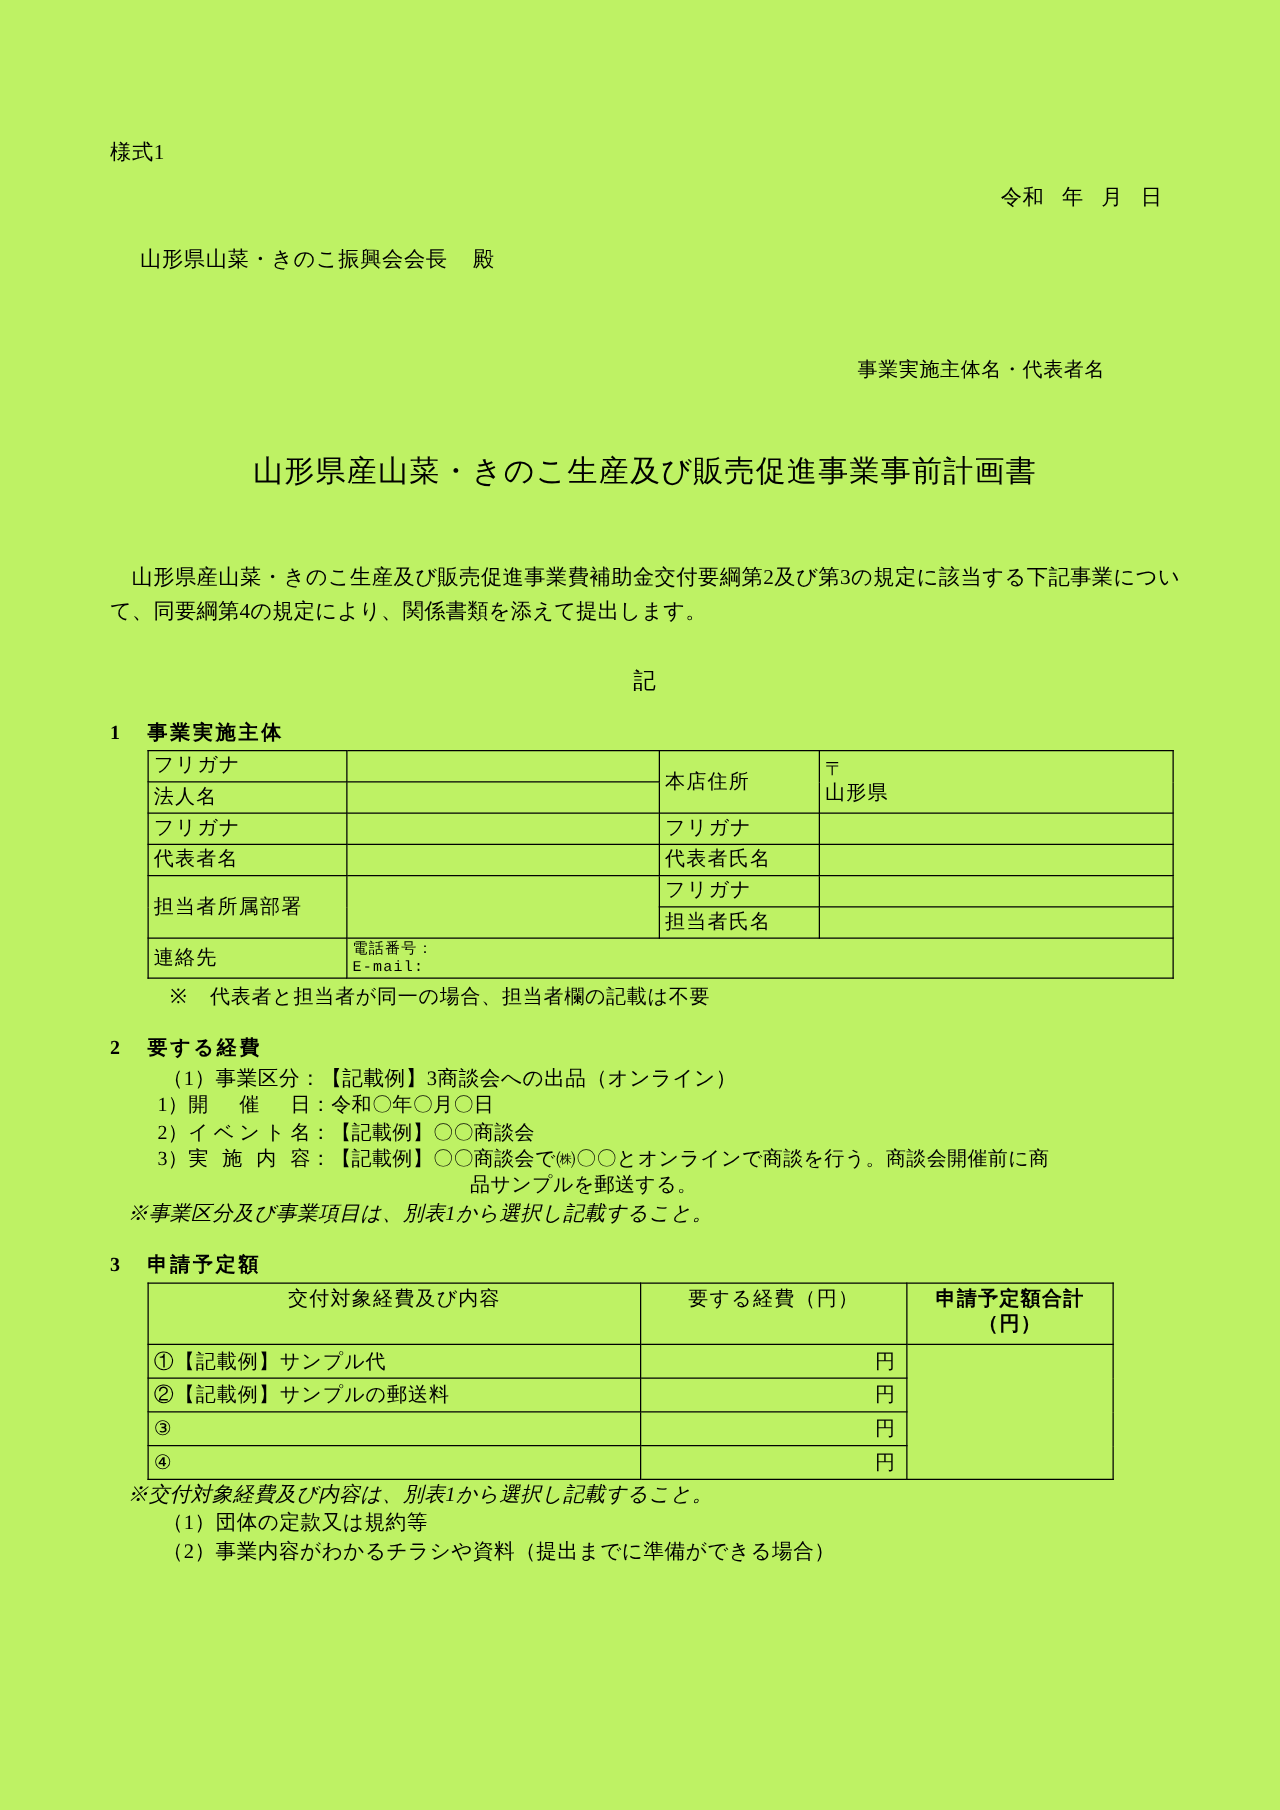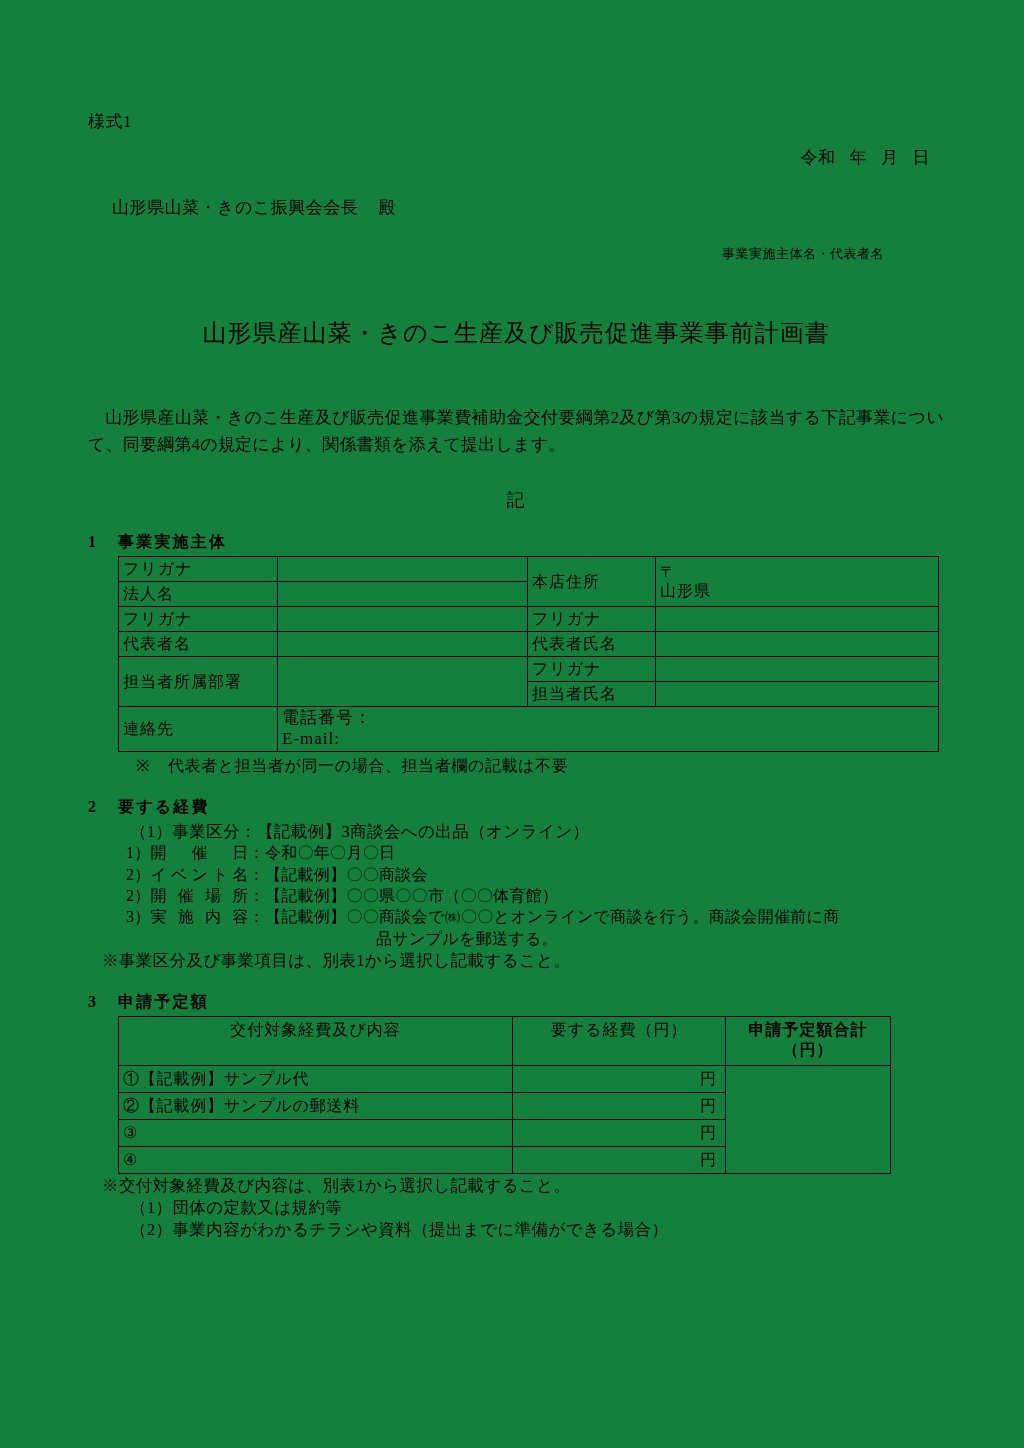--- a/index.html
+++ b/index.html
@@ -8,21 +8,21 @@
     background: #ffffff;
   }
   body {
     font-family: "Liberation Serif", "DejaVu Serif", serif;
     color: #000000;
   }
   #page {
     position: relative;
     width: 1024px;
     height: 1448px;
-    background: #15803d;
+    background: #bef264;
     overflow: hidden;
     box-sizing: border-box;
     padding: 0;
   }
   .inner {
     position: absolute;
     left: 88px;
     top: 112px;
     width: 856px;
   }
@@ -43,22 +43,22 @@
   .date-line .sp { display: inline-block; width: 14px; }
   .addressee {
     font-size: 17px;
     margin-top: 27px;
     padding-left: 24px;
     letter-spacing: 0.5px;
   }
   .addressee .gap { display: inline-block; width: 20px; }
   .applicant {
     text-align: right;
-    font-size: 13px;
-    margin-top: 26px;
+    font-size: 16px;
+    margin-top: 67px;
     padding-right: 60px;
     letter-spacing: 0.5px;
   }
 
   
   .doc-title {
     text-align: center;
     font-size: 24px;
     margin-top: 54px;
     letter-spacing: 1px;
@@ -125,22 +125,22 @@
     vertical-align: top;
     line-height: 1.1;
     padding-top: 1px;
   }
   .addr-cell .post { display:block; font-size: 15px; letter-spacing:0; }
   .addr-cell .pref { display:block; }
 
   .contact-cell {
     line-height: 1.28;
     vertical-align: middle;
-    font-family: Liberation Serif, serif;
-    font-size: 17px;
+    font-family: Liberation Mono, monospace;
+    font-size: 12px;
     letter-spacing: 0.4px;
   }
   .contact-cell span { display: block; }
 
   .note {
     font-size: 16px;
     margin-top: 2px;
     margin-left: 48px;
     letter-spacing: 0.6px;
   }
@@ -169,20 +169,21 @@
   .sublist .lblwrap { white-space: nowrap; }
   .cont-indent {
     margin-left: 250px;
     letter-spacing: 0.3px;
   }
   .footnote-tight {
     font-size: 16.5px;
     margin-left: 14px;
     margin-top: 1px;
     letter-spacing: 0.4px;
+    font-style: italic;
   }
 
   
   .t3 { width: 772px; padding-left: 43px; }
   .t3 .h1 { width: 394px; }
   .t3 .h2 { width: 213px; }
   .t3 .h3 { width: 165px; }
   .t3 td { padding: 2px 5px; }
   .t3 .hdr {
     text-align: center;
@@ -290,21 +291,20 @@
 
     <div class="sec"><span class="num">2</span><span>要する経費</span></div>
 
     <div class="plist">
       <div class="row">（1）事業区分：【記載例】3商談会への出品（オンライン）</div>
     </div>
 
     <div class="sublist">
       <div class="lblwrap"><span>1）</span><span class="lbl">開催日</span><span>：令和〇年〇月〇日</span></div>
       <div class="lblwrap"><span>2）</span><span class="lbl">イベント名</span><span>：【記載例】〇〇商談会</span></div>
-      <div class="lblwrap"><span>2）</span><span class="lbl">開催場所</span><span>：【記載例】〇〇県〇〇市（〇〇体育館）</span></div>
       <div class="lblwrap"><span>3）</span><span class="lbl">実施内容</span><span>：【記載例】〇〇商談会で㈱〇〇とオンラインで商談を行う。商談会開催前に商</span></div>
       <div class="cont-indent">品サンプルを郵送する。</div>
     </div>
 
     <div class="footnote-tight">※事業区分及び事業項目は、別表1から選択し記載すること。</div>
 
     <div class="sec"><span class="num">3</span><span>申請予定額</span></div>
 
     <table class="grid t3">
       <colgroup>

